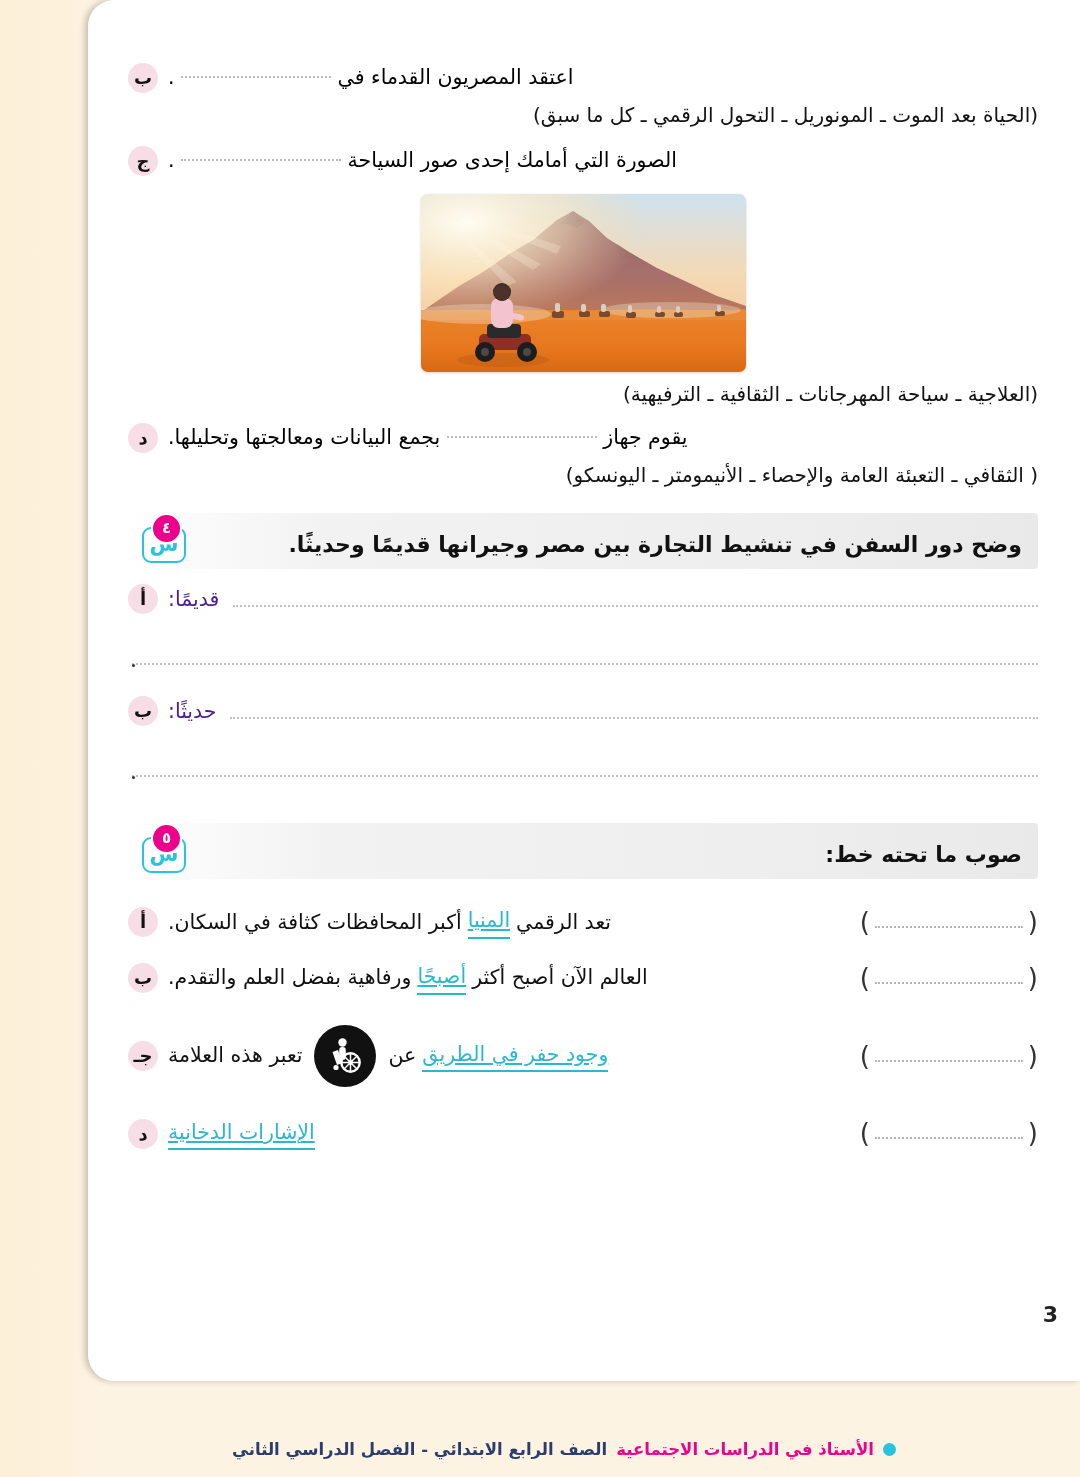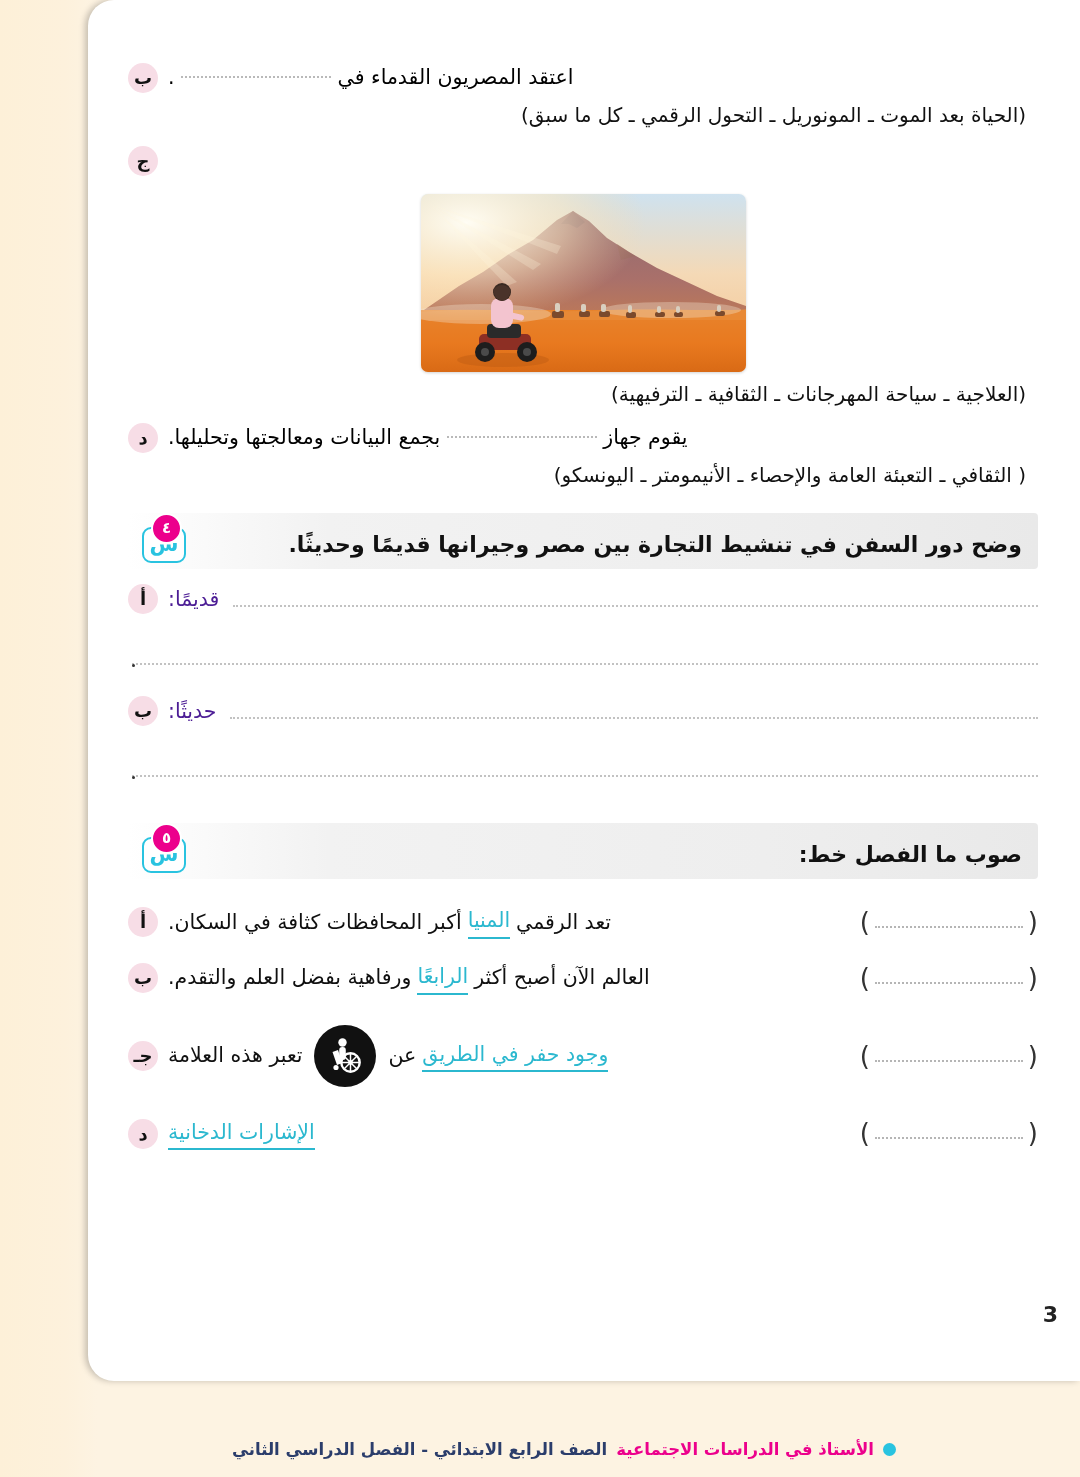--- a/index.html
+++ b/index.html
@@ -50,21 +50,21 @@
   }
   .dots{
     display:inline-block;
     border-bottom:2px dotted #b9b9b9;
     vertical-align:6px;
     height:0;
   }
   .opts{
     font-size:20px;color:#111;
     text-align:right;
-    margin:10px 12px 0 0;
+    margin:10px 0 0 0;
     direction:rtl;
   }
   .opts-line{padding-left:6px;}
 
   
   .photo-wrap{display:flex;justify-content:center;margin:18px 0 4px 0;}
   .photo{
     width:325px;height:178px;border-radius:7px;overflow:hidden;
     position:relative;box-shadow:0 1px 3px rgba(0,0,0,.18);
   }
@@ -133,21 +133,21 @@
   }
 
   
   .fix-row{
     display:flex;align-items:center;
     justify-content:space-between;
     margin-top:22px;
   }
   .fix-right{display:flex;align-items:center;justify-content:flex-end;gap:10px;}
   .fix-text{font-size:20.5px;color:#101010;line-height:1.5;display:flex;align-items:center;gap:6px;white-space:nowrap;}
-  .ul-cyan{color:#2bb8cf;border-bottom:2px solid #2bb8cf;padding-bottom:1px;}
+  .ul-cyan{color:#2bb8cf;border-bottom:2px solid #2bb8cf;padding-bottom:1px;text-decoration:underline;}
   .paren{
     display:flex;align-items:center;gap:2px;
     font-size:26px;color:#333;direction:ltr;
     margin-right:0;
   }
   .paren .inner{
     display:inline-block;width:148px;
     border-bottom:2px dotted #b5b5b5;height:10px;
     margin:0 3px;
   }
@@ -188,20 +188,25 @@
         <span class="dots" style="width:150px"></span>
         <span>.</span>
       </div>
       <div class="bullet">ب</div>
     </div>
     <div class="opts">
       <span class="opts-line">(الحياة بعد الموت ـ المونوريل ـ التحول الرقمي ـ كل ما سبق)</span>
     </div>
 
     <div class="q-row" style="margin-top:18px">
+      <div class="q-text">
+        <span>الصورة التي أمامك إحدى صور السياحة</span>
+        <span class="dots" style="width:160px"></span>
+        <span>.</span>
+      </div>
       <div class="bullet">ج</div>
     </div>
 
     <div class="photo-wrap">
       <div class="photo">
         <svg viewBox="0 0 325 178" width="325" height="178" preserveAspectRatio="none">
           <defs>
             <linearGradient id="sky" x1="0" y1="0" x2="0" y2="1">
               <stop offset="0%" stop-color="#cfe2ef"></stop>
               <stop offset="45%" stop-color="#f4d9b6"></stop>
@@ -312,21 +317,21 @@
     <div class="ans-block" style="margin-top:30px">
       <div class="ans-row">
         <div class="ans-line"></div>
         <div class="ans-label">حديثًا:</div>
         <div class="bullet">ب</div>
       </div>
       <div class="ans-line2"></div>
     </div>
 
     <div class="qhead" style="margin-top:46px">
-      <div class="qhead-title">صوب ما الفصل خط:</div>
+      <div class="qhead-title">صوب ما تحته خط:</div>
       <div class="qbadge">
         <div class="num">٥</div>
         <div class="sbox">س</div>
       </div>
     </div>
 
     <div class="fix-row" style="margin-top:26px">
       <div class="paren">
         <span>(</span>
         <span class="inner"></span>
@@ -344,21 +349,21 @@
 
     <div class="fix-row">
       <div class="paren">
         <span>(</span>
         <span class="inner"></span>
         <span>)</span>
       </div>
       <div class="fix-right">
         <div class="fix-text">
           <span>العالم الآن أصبح أكثر</span>
-          <span class="ul-cyan">الرابعًا</span>
+          <span class="ul-cyan">أصبحًا</span>
           <span>ورفاهية بفضل العلم والتقدم.</span>
         </div>
         <div class="bullet">ب</div>
       </div>
     </div>
 
     <div class="fix-row" style="margin-top:30px">
       <div class="paren">
         <span>(</span>
         <span class="inner"></span>

